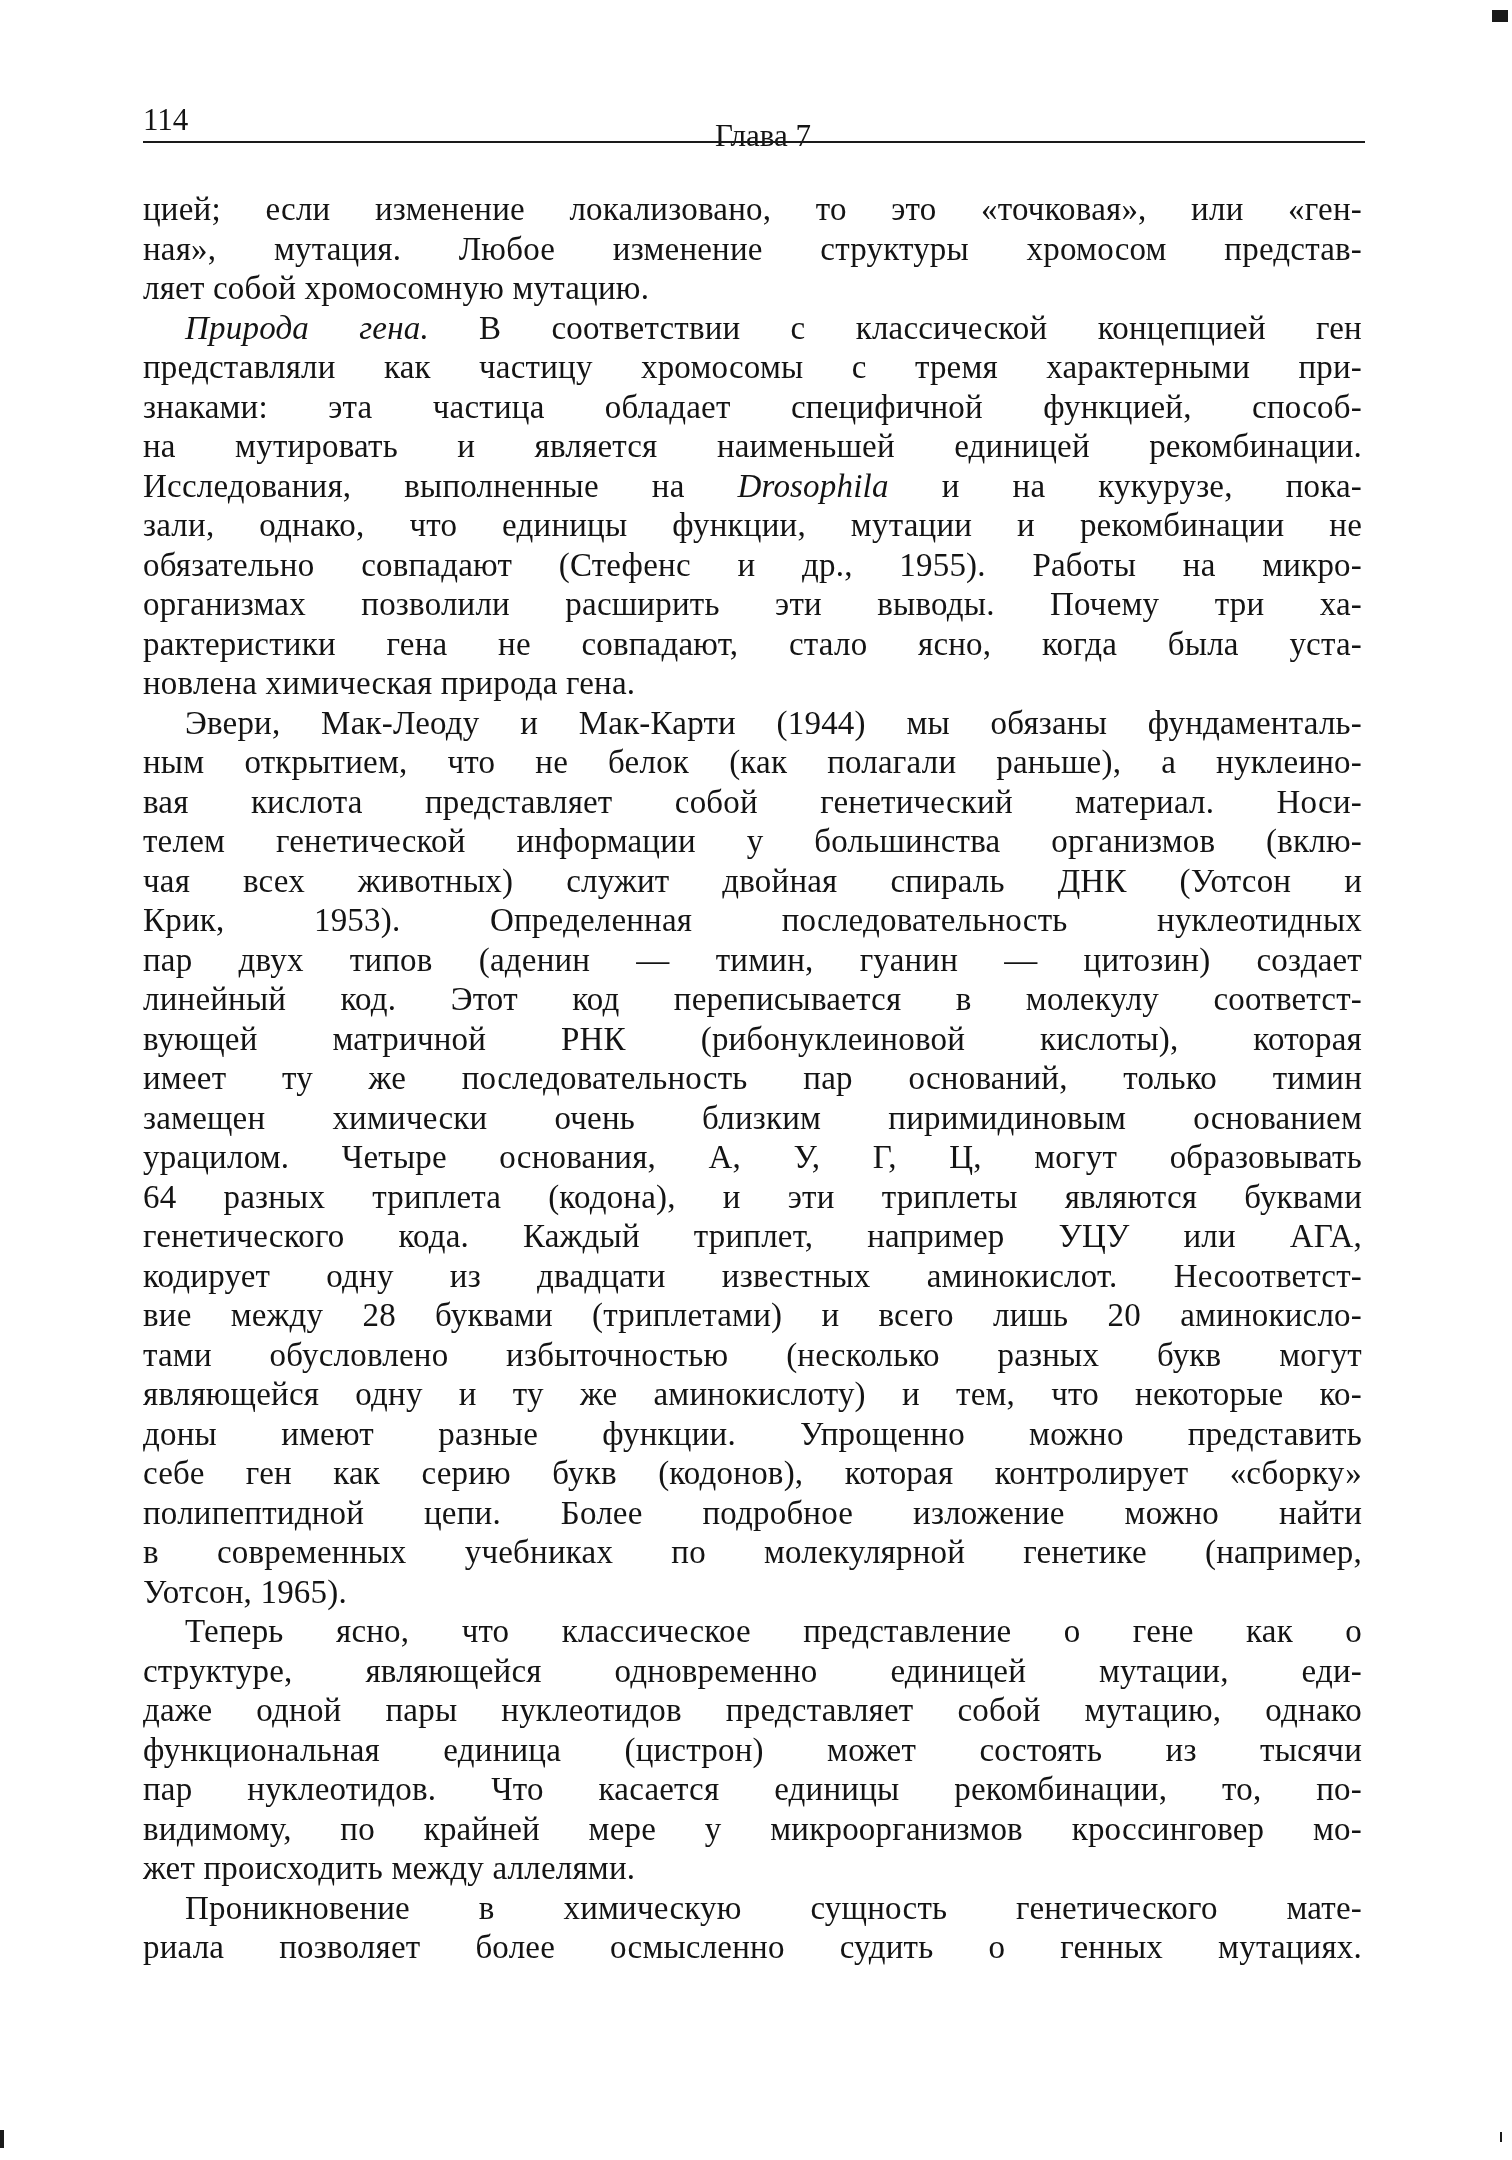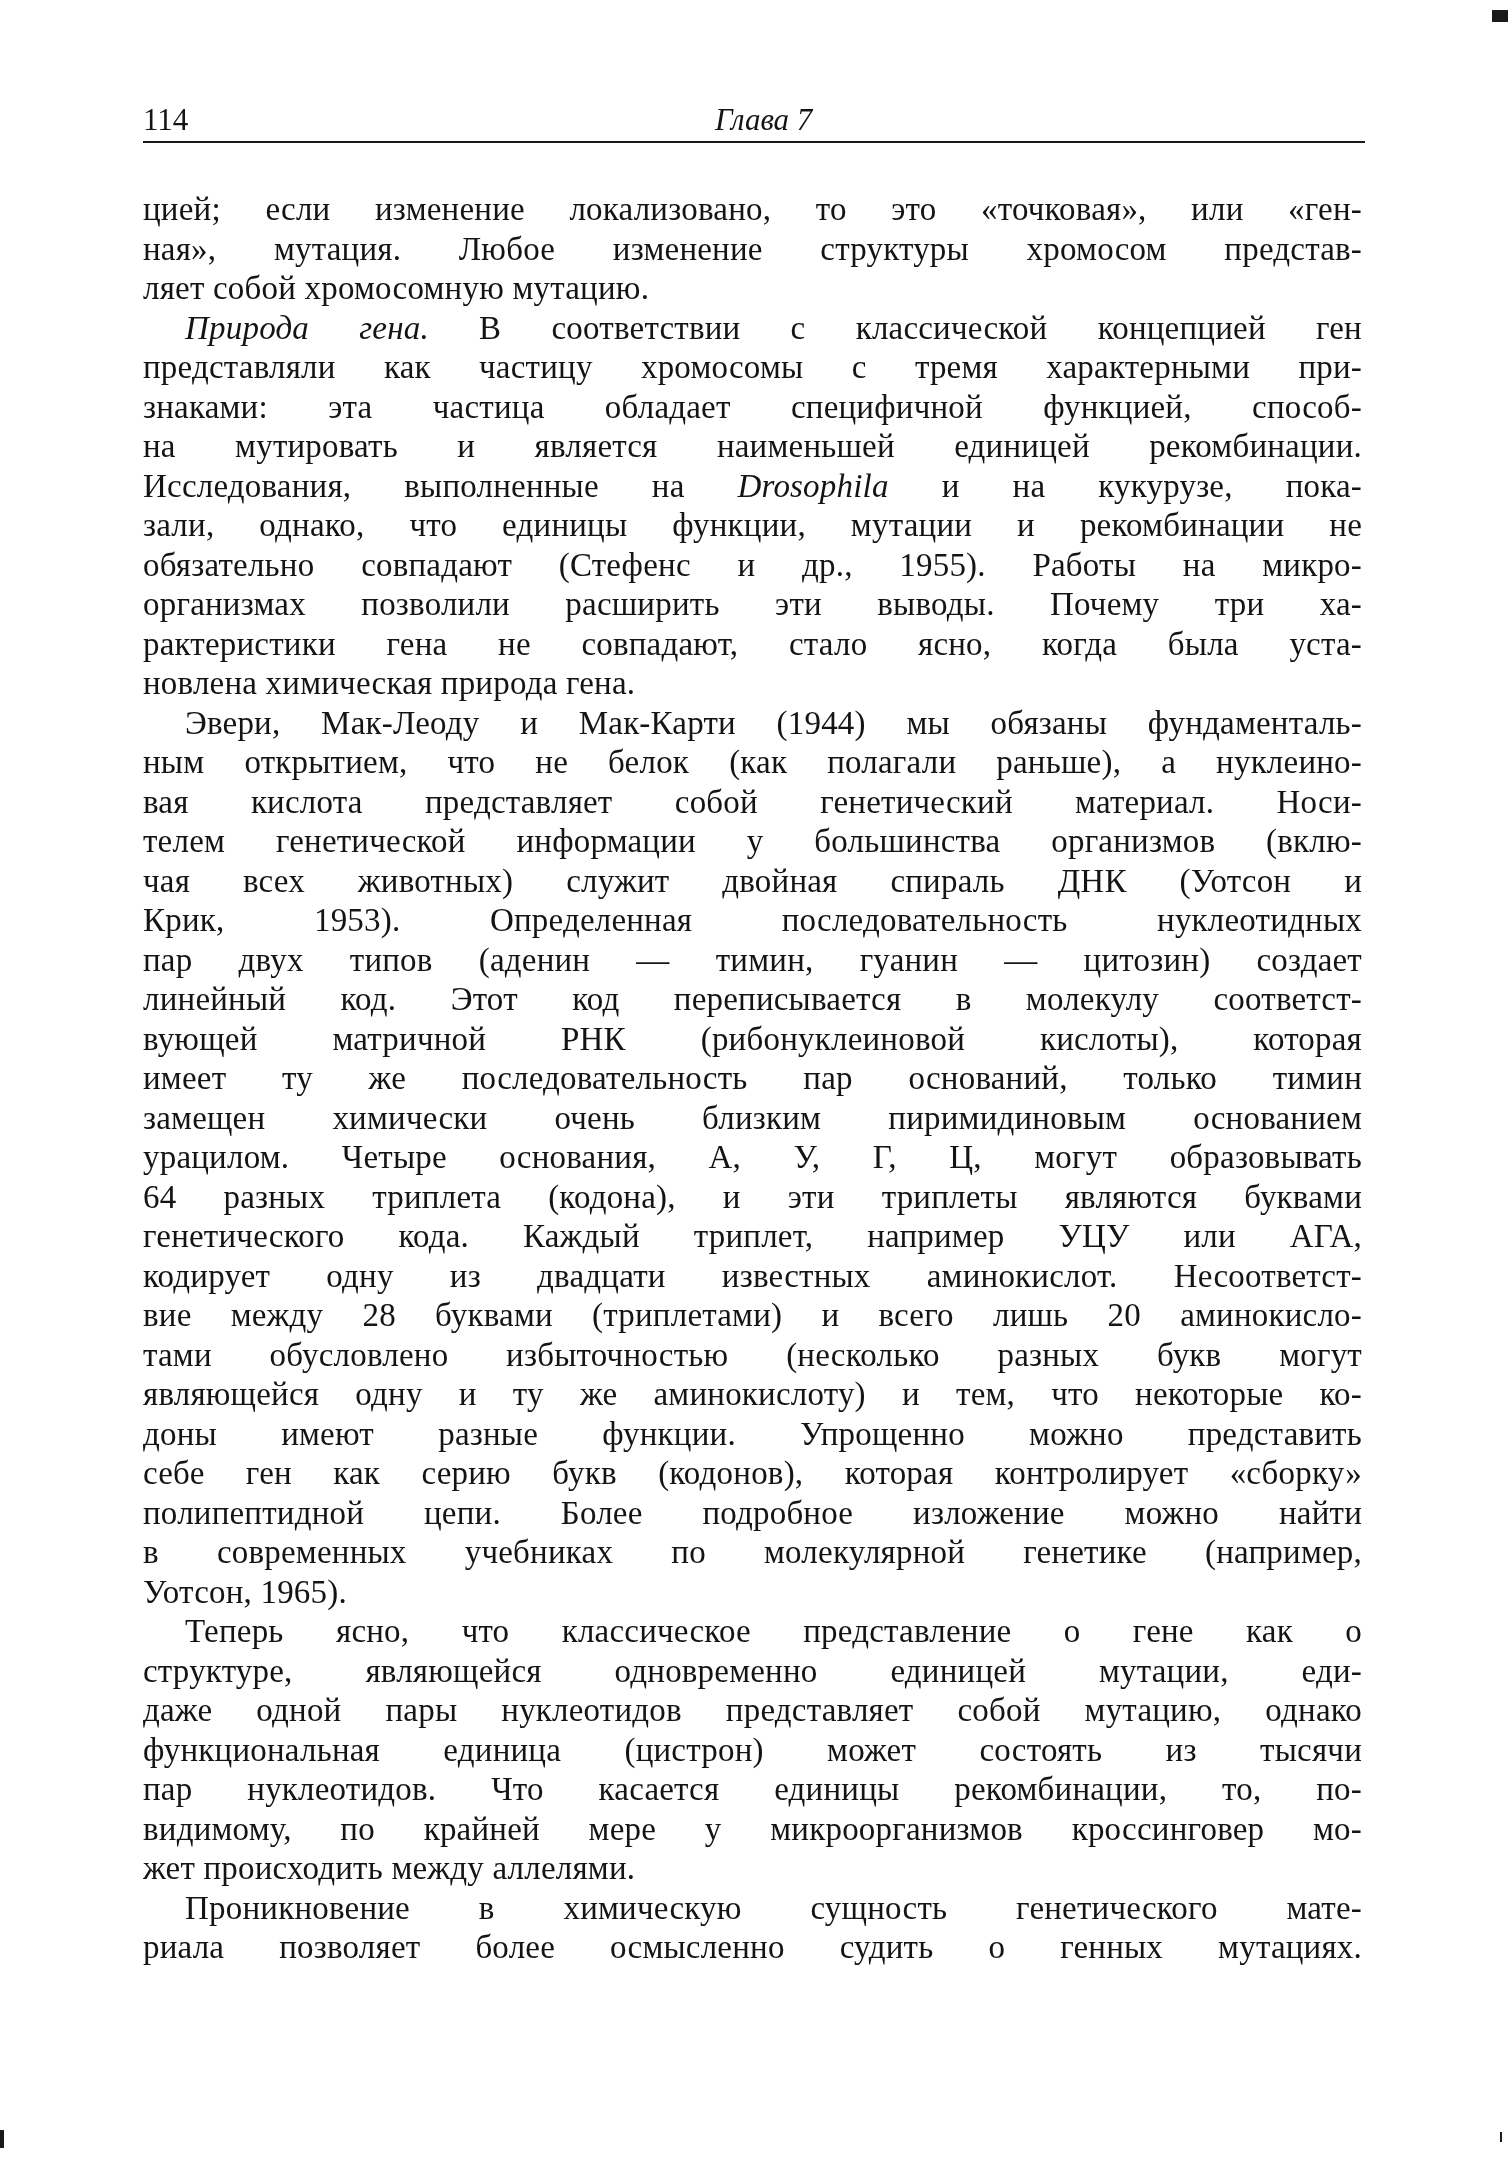--- a/index.html
+++ b/index.html
@@ -1,21 +1,21 @@
 <!DOCTYPE html>
 <html><head>
 <meta charset="utf-8">
 <style>
   html, body { margin: 0; padding: 0; background: #ffffff; }
   body { width: 1512px; height: 2160px; position: relative; overflow: hidden;
          font-family: "Liberation Serif", "DejaVu Serif", serif; color: #141414; }
   .page { position: absolute; left: 0; top: 0; width: 1512px; height: 2160px; }
   .running-head { position: absolute; left: 143px; top: 100px; width: 1222px; height: 40px; }
   .page-number { position: absolute; left: 0; top: 0; font-size: 31px; line-height: 40px; }
-  .chapter-title { position: absolute; left: 572px; top: 0; font-size: 31px; line-height: 40px; font-style: italic; }
+  .chapter-title { position: absolute; left: 572px; top: 16px; font-size: 31px; line-height: 40px; }
   .head-rule { position: absolute; left: 143px; top: 141px; width: 1222px; height: 2px; background: #1a1a1a; }
   .body-text { position: absolute; left: 143px; top: 190px; width: 1219px; }
   .line { display: block; height: 39.5px; line-height: 39.5px; font-size: 33px; white-space: nowrap;
           text-align: justify; text-align-last: justify; letter-spacing: 0.2px; }
   .line.last { text-align: right; text-align-last: left; }
   .line.indent { padding-left: 42px; }
   .it { font-style: italic; }
   .speck { position: absolute; background: #1a1a1a; }
 </style>
 </head>

